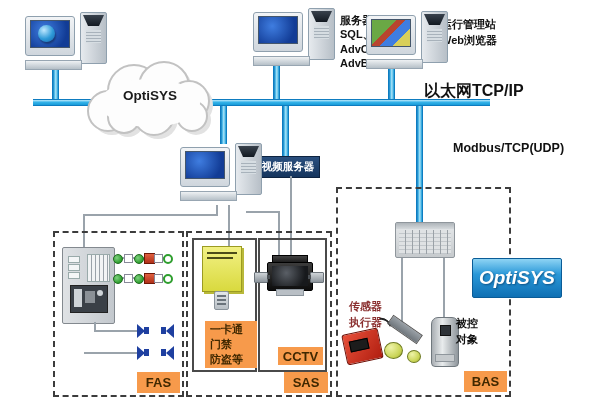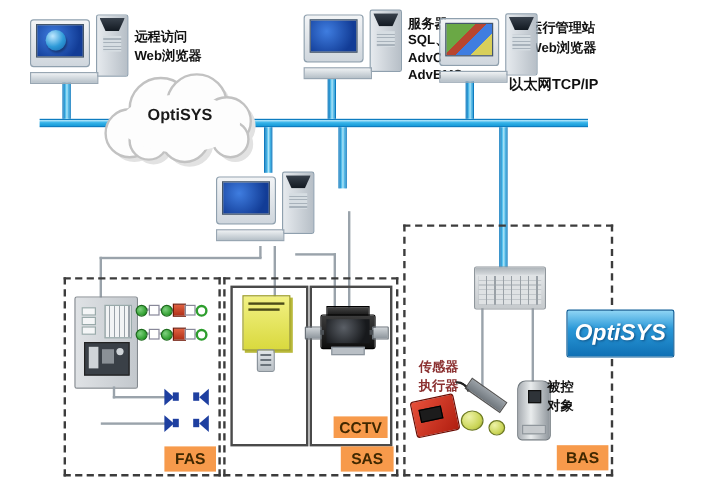--- a/index.html
+++ b/index.html
@@ -128,22 +128,20 @@
     <div class="abs" style="left:0;top:33px;width:144px;text-align:center;font-weight:bold;font-size:13.5px;color:#1a1a1a">OptiSYS</div>
   </div>
 
   <div class="abs pc" style="left:25px;top:12px;z-index:4">
     <div class="mon">
         <div class="scr scr-globe"></div>
       </div>
     <div class="twr"></div>
     <div class="kbd"></div>
   </div>
-  <div class="abs lbl pre" style="left:112px;top:24px">远程访问
-Web浏览器</div>
 
   <div class="abs pc" style="left:253px;top:8px;z-index:4">
     <div class="mon">
         <div class="scr"></div>
       </div>
     <div class="twr"></div>
     <div class="kbd"></div>
   </div>
   <div class="abs lbl pre" style="left:340px;top:13px;line-height:1.3">服务器
 SQL、IIS
@@ -153,29 +151,31 @@
   <div class="abs pc" style="left:366px;top:11px;z-index:4">
     <div class="mon">
         <div class="scr scr-mgmt"></div>
       </div>
     <div class="twr"></div>
     <div class="kbd"></div>
   </div>
   <div class="abs lbl pre" style="left:441px;top:17px">运行管理站
 Web浏览器</div>
 
-  <div class="abs lbl" style="left:424px;top:62px;font-size:12px">以太网TCP/IP</div>
+  <div class="abs lbl" style="left:424px;top:79px;font-size:16px">以太网TCP/IP</div>
+  <div class="abs lbl" style="left:453px;top:139px;font-size:12.5px">Modbus/TCP(UDP)</div>
 
   <div class="abs pc" style="left:180px;top:143px;z-index:4">
     <div class="mon">
         <div class="scr"></div>
       </div>
     <div class="twr"></div>
     <div class="kbd"></div>
   </div>
+  <div class="abs navybox" style="left:256px;top:156px;width:62px;height:20px">视频服务器</div>
 
   <div class="abs vgray" style="left:216px;top:205px;height:10px"></div>
   <div class="abs hgray" style="left:83px;top:214px;width:135px"></div>
   <div class="abs vgray" style="left:83px;top:214px;height:34px"></div>
   <div class="abs vgray" style="left:228px;top:205px;height:42px"></div>
   <div class="abs hgray" style="left:246px;top:211px;width:34px"></div>
   <div class="abs vgray" style="left:278px;top:211px;height:47px"></div>
   <div class="abs vgray" style="left:290px;top:176px;height:82px"></div>
   <div class="abs vgray" style="left:401px;top:256px;height:67px"></div>
   <div class="abs vgray" style="left:443px;top:256px;height:62px"></div>
@@ -264,18 +264,21 @@
   <div class="abs" style="left:383px;top:318px;width:44px;height:46px">
     <div class="abs arm" style="left:4px;top:6px;width:34px;height:9px"></div>
     <div class="abs ball" style="left:1px;top:24px;width:17px;height:15px"></div>
     <div class="abs ball" style="left:24px;top:32px;width:12px;height:11px"></div>
   </div>
 
   <div class="abs tank" style="left:431px;top:317px;width:26px;height:48px"></div>
   <div class="abs lbl pre" style="left:456px;top:316px">被控
 对象</div>
 
+  <div class="abs tag tag-multi pre" style="left:205px;top:321px;width:47px;height:47px">一卡通
+门禁
+防盗等</div>
   <div class="abs tag" style="left:278px;top:347px;width:45px;height:18px">CCTV</div>
   <div class="abs tag" style="left:137px;top:372px;width:43px;height:21px">FAS</div>
   <div class="abs tag" style="left:284px;top:372px;width:44px;height:21px">SAS</div>
   <div class="abs tag" style="left:464px;top:371px;width:43px;height:21px">BAS</div>
 
 </div>
 
 </body></html>

